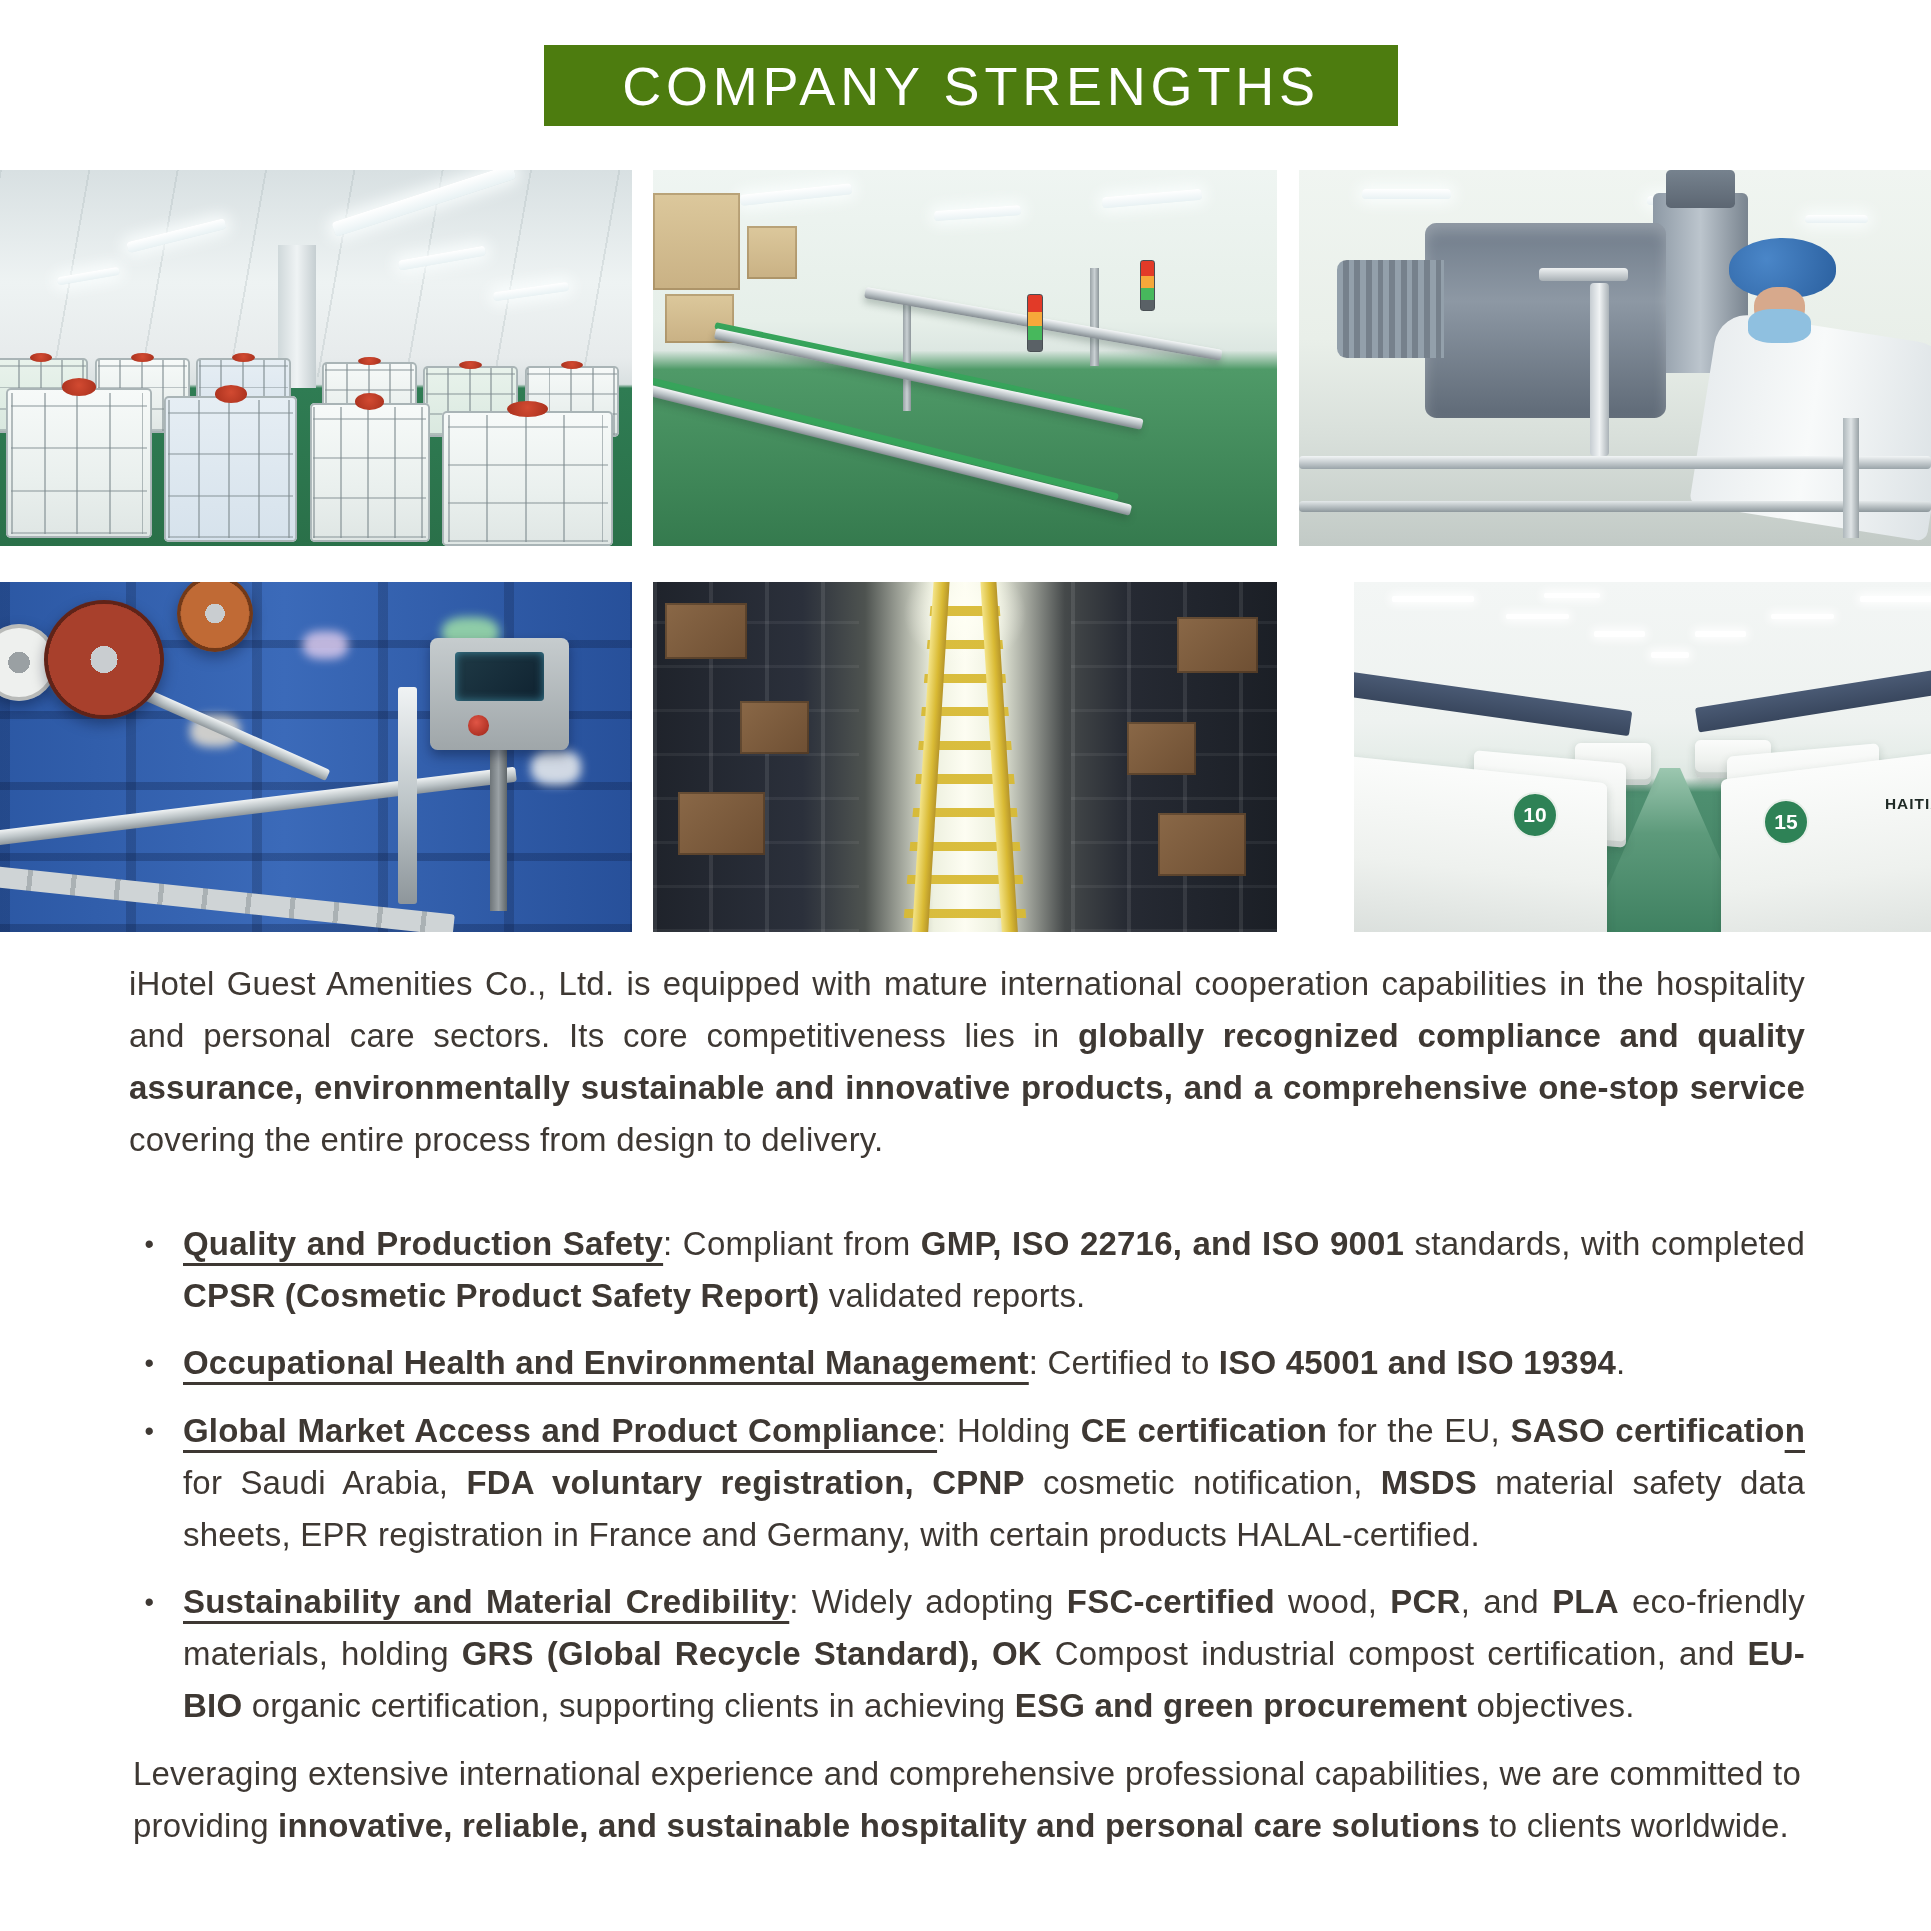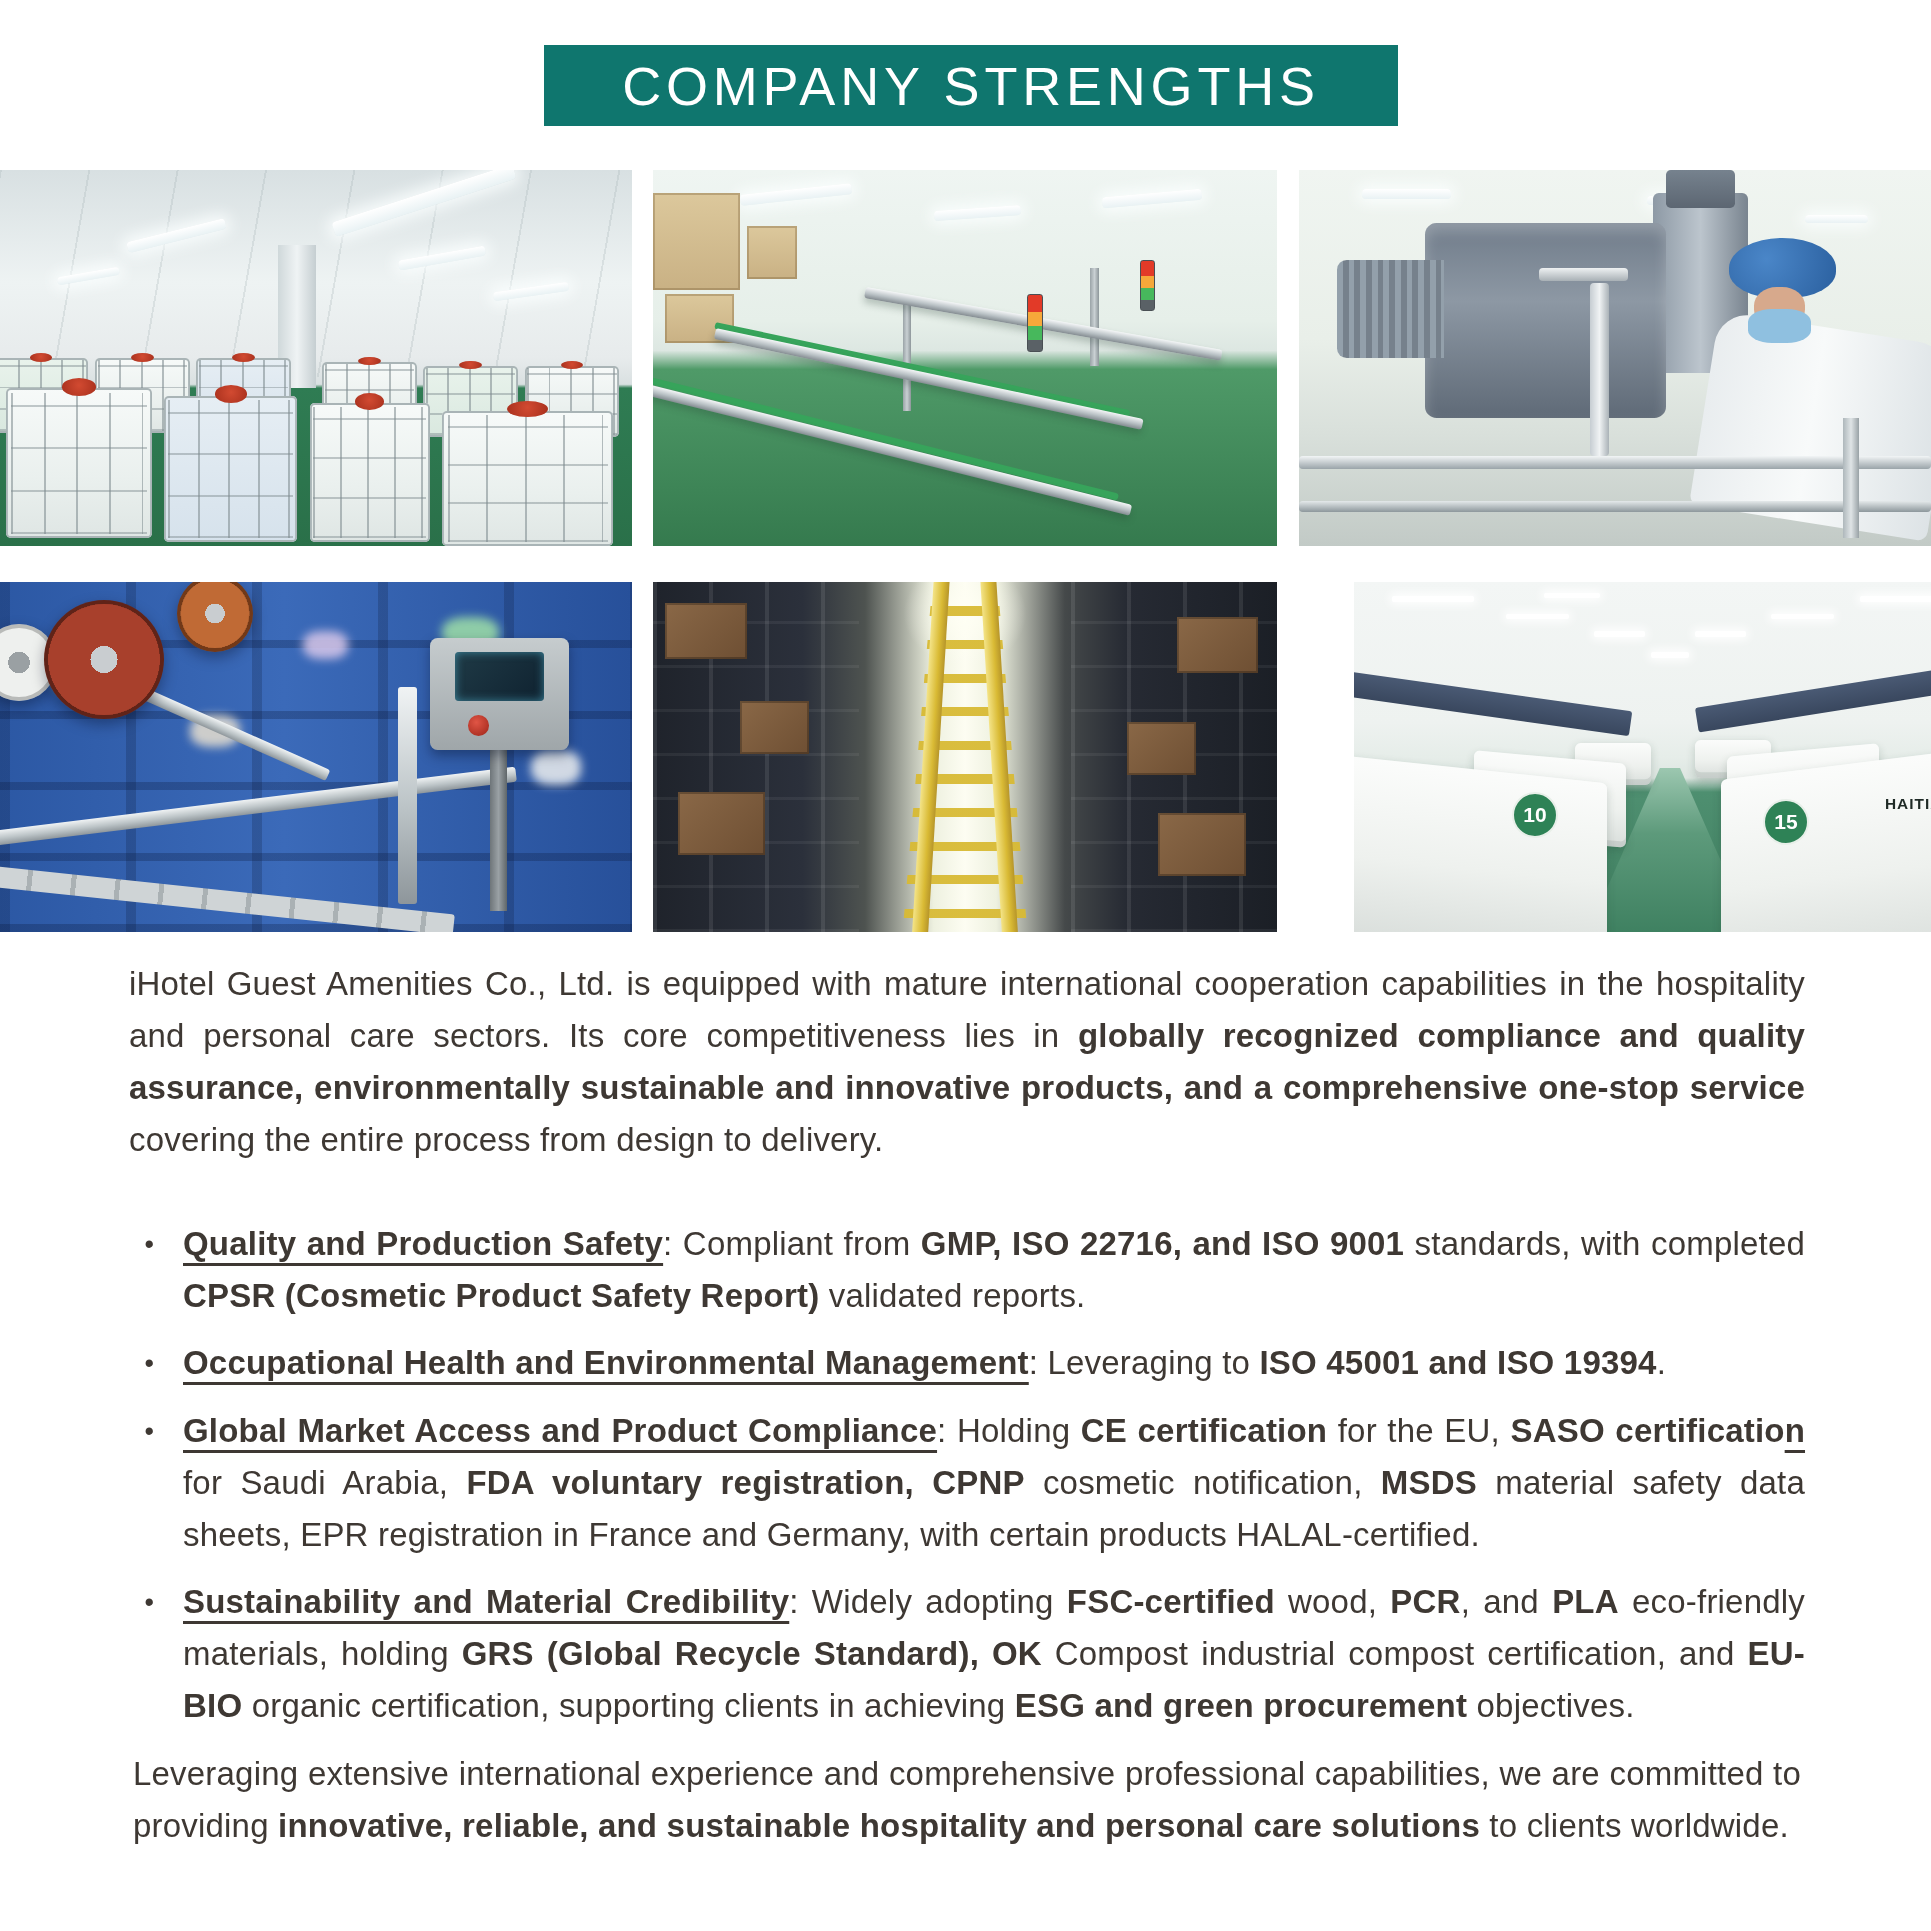--- a/index.html
+++ b/index.html
@@ -175,21 +175,21 @@
   .marker{position:absolute;left:15.4px;top:0;font-size:27px;}
   .closing{margin:4px;}
   .b{font-weight:700;}
   .u{text-decoration:underline;text-decoration-thickness:2.9px;text-underline-offset:7.7px;}
 </style>
 </head>
 <body>
 
 <div class="page">
 
-  <div class="banner" style="background-color: #0f766e;">
+  <div class="banner" style="background-color: #4d7c0f;">
     <span>COMPANY STRENGTHS</span>
   </div>
 
   <div class="photo p1" role="img" aria-label="Clean warehouse with rows of white caged IBC tote tanks with red caps on pallets under bright fluorescent lighting and a green floor">
     <div class="p1-seam"></div>
     <div class="lb lb1"></div>
     <div class="lb lb2"></div>
     <div class="lb lb3"></div>
     <div class="lb lb4"></div>
     <div class="lb lb5"></div>
@@ -304,21 +304,21 @@
     <p class="para j"><span>iHotel Guest Amenities Co., Ltd. is equipped with mature international cooperation capabilities in the hospitality and personal care sectors. Its core competitiveness lies in </span><span class="b">globally recognized compliance and quality assurance, environmentally sustainable and innovative products, and a comprehensive one-stop service</span><span> covering the entire process from design to delivery.</span></p>
 
 
     <ul class="certs">
       <li>
         <span class="marker">•</span>
         <span class="j" style="display:block"><span class="b u">Quality and Production Safety</span><span>: Compliant from </span><span class="b">GMP, ISO 22716, and ISO 9001</span><span> standards, with completed </span><span class="b">CPSR (Cosmetic Product Safety Report)</span><span> validated reports.</span></span>
       </li>
       <li>
         <span class="marker">•</span>
-        <span class="j" style="display:block"><span class="b u">Occupational Health and Environmental Management</span><span>: Leveraging to </span><span class="b">ISO 45001 and ISO 19394</span><span>.</span></span>
+        <span class="j" style="display:block"><span class="b u">Occupational Health and Environmental Management</span><span>: Certified to </span><span class="b">ISO 45001 and ISO 19394</span><span>.</span></span>
       </li>
       <li>
         <span class="marker">•</span>
         <span class="j" style="display:block"><span class="b u">Global Market Access and Product Compliance</span><span>: Holding </span><span class="b">CE certification</span><span> for the EU, </span><span class="b">SASO certificatio</span><span class="b u">n</span><span> for Saudi Arabia, </span><span class="b">FDA voluntary registration, CPNP</span><span> cosmetic notification, </span><span class="b">MSDS</span><span> material safety data sheets, EPR registration in France and Germany, with certain products HALAL-certified.</span></span>
       </li>
       <li>
         <span class="marker">•</span>
         <span class="j" style="display:block"><span class="b u">Sustainability and Material Credibility</span><span>: Widely adopting </span><span class="b">FSC-certified</span><span> wood, </span><span class="b">PCR</span><span>, and </span><span class="b">PLA</span><span> eco-friendly materials, holding </span><span class="b">GRS (Global Recycle Standard), OK</span><span> Compost industrial compost certification, and </span><span class="b">EU-BIO</span><span> organic certification, supporting clients in achieving </span><span class="b">ESG and green procurement</span><span> objectives.</span></span>
       </li>
     </ul>

